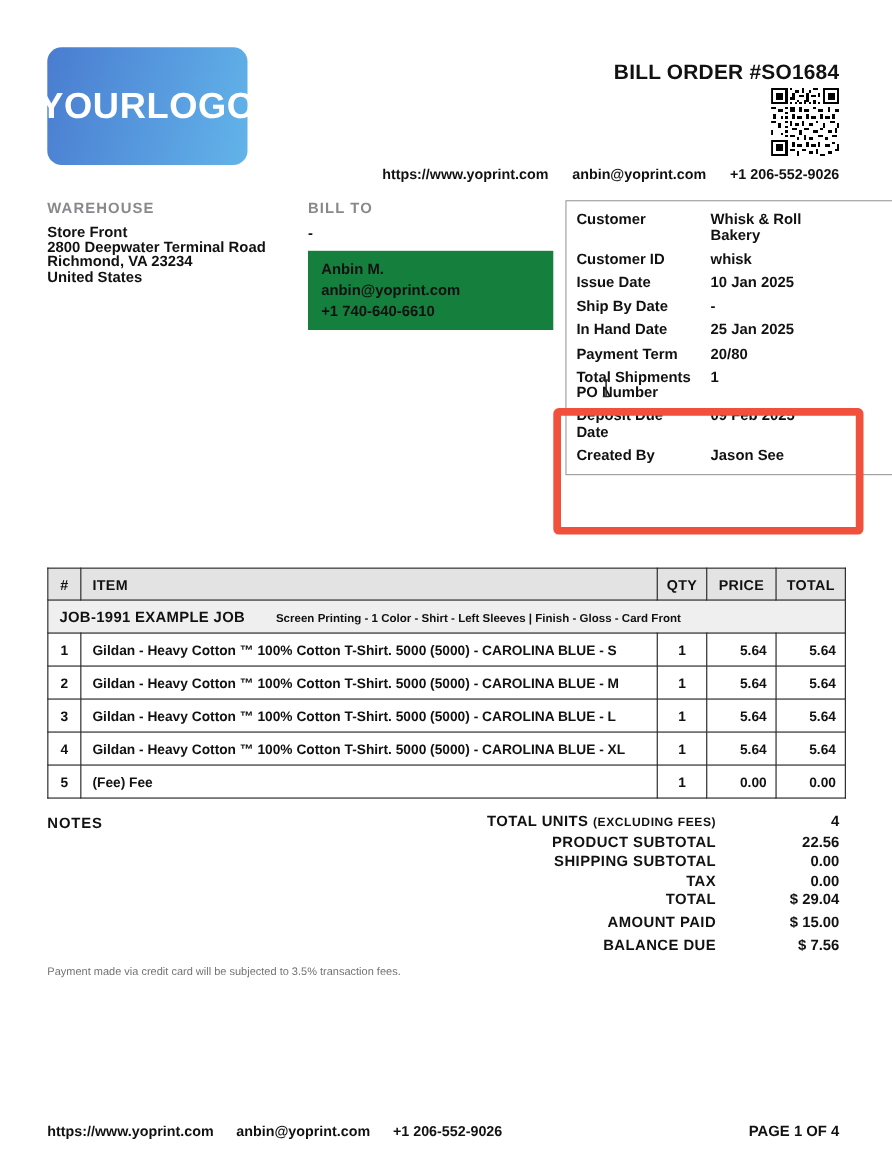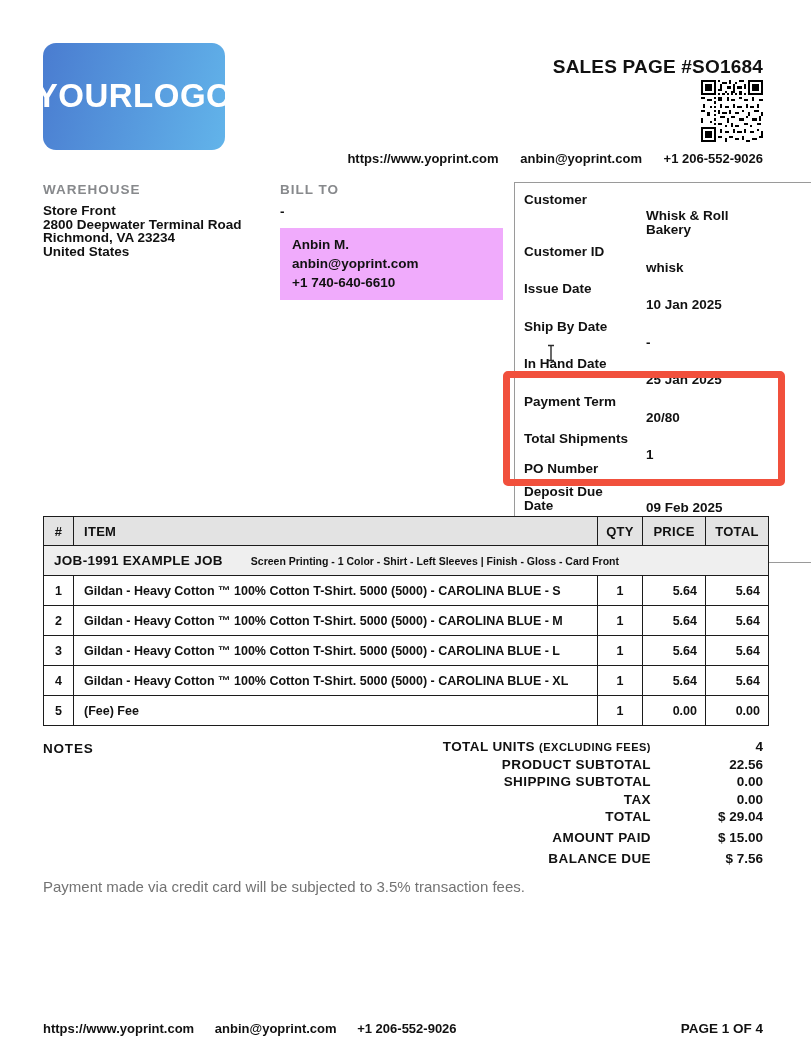--- a/index.html
+++ b/index.html
@@ -22,27 +22,27 @@
   
   .sec-label { color:#87898c; font-size:13.5px; font-weight:700; letter-spacing:1px; }
 
   
   .warehouse { position:absolute; left:43px; top:182px; width:230px; }
   .warehouse .addr { margin-top:7px; font-size:13.5px; font-weight:700; line-height:13.5px; }
 
   
   .billto { position:absolute; left:280px; top:182px; width:223px; }
   .billto .dash { margin-top:7px; font-size:13.5px; font-weight:700; }
-  .billto .graybox { margin-top:9px; background:#f0abfc; padding:7px 12px 8px; font-size:13.5px; font-weight:700; line-height:19px; }
+  .billto .graybox { margin-top:9px; background:#15803d; padding:7px 12px 8px; font-size:13.5px; font-weight:700; line-height:19px; }
 
   
   .info-panel { position:absolute; left:514px; top:182px; width:314px; border:1px solid #9a9a9a; padding:6px 0; background:#fff; }
   .irow { display:flex; padding:3.5px 10px 3.5px 9px; font-size:13.5px; font-weight:700; line-height:14.5px; }
   .irow .il { width:104px; flex:none; }
-  .irow .iv { width:118px; margin-left:18px; flex:none;margin-top:16px; }
+  .irow .iv { width:118px; margin-left:18px; flex:none; }
   .irow.pull-up { margin-top:-8px; }
 
   
   .highlight-box { position:absolute; left:503px; top:371px; width:282px; height:115px;
                    border:7px solid #f1503c; border-radius:5px; z-index:6; pointer-events:none; }
   .text-cursor { position:absolute; left:546px; top:344px; z-index:7; }
 
   
   .items { position:absolute; left:43px; top:516px; }
   table { border-collapse:collapse; table-layout:fixed; width:725px; }
@@ -63,39 +63,39 @@
   
   .notes-label { position:absolute; left:43px; top:741px; font-size:13.5px; font-weight:700; letter-spacing:.8px; }
   .totals { position:absolute; top:740px; right:48px; width:380px; }
   .trow { display:flex; margin-bottom:3px; line-height:14.5px; }
   .trow .tl { flex:1; text-align:right; font-size:13.5px; font-weight:700; letter-spacing:.4px; }
   .trow .tl .sub { font-size:11px; letter-spacing:.5px; }
   .trow .tv { width:112px; text-align:right; font-size:13.5px; font-weight:700; }
   .trow.gap1 { margin-top:6px; }
   .trow.gap2 { margin-top:7px; }
 
-  .payment-note { position:absolute; left:43px; top:878px; font-size:15px; color:#737373; }
+  .payment-note { position:absolute; left:43px; top:878px; font-size:10px; color:#737373; }
 
   
   .footer { position:absolute; left:43px; right:48px; top:1021px; display:flex; justify-content:space-between; align-items:baseline; }
   .footer-left { font-size:13px; font-weight:700; white-space:nowrap; }
   .footer-left span + span { margin-left:17px; }
   .footer-page { font-size:13.5px; font-weight:700; }
 </style>
 </head>
 <body>
 
 <div class="page">
 
   <div class="logo">
     <div>YOUR</div>
     <div>LOGO</div>
   </div>
 
-  <div class="doc-title">SALES PAGE #SO1684</div>
+  <div class="doc-title">BILL ORDER #SO1684</div>
 
   <div class="qr">
     <svg width="62" height="62" viewBox="0 0 29 29" shape-rendering="crispEdges">
       <rect x="0" y="0" width="29" height="29" fill="#fff"></rect>
       <g fill="#000">
         <rect x="0" y="0" width="7" height="7"></rect>
           <rect x="22" y="0" width="7" height="7"></rect>
           <rect x="0" y="22" width="7" height="7"></rect>
       </g>
       <g fill="#fff">

